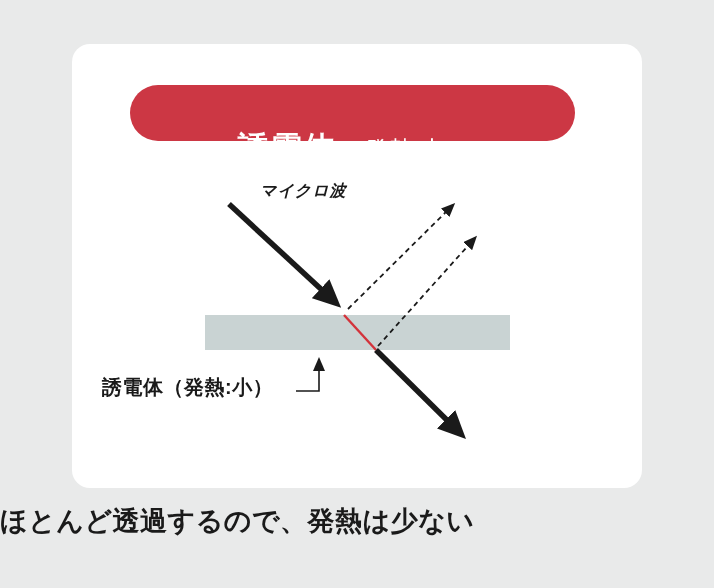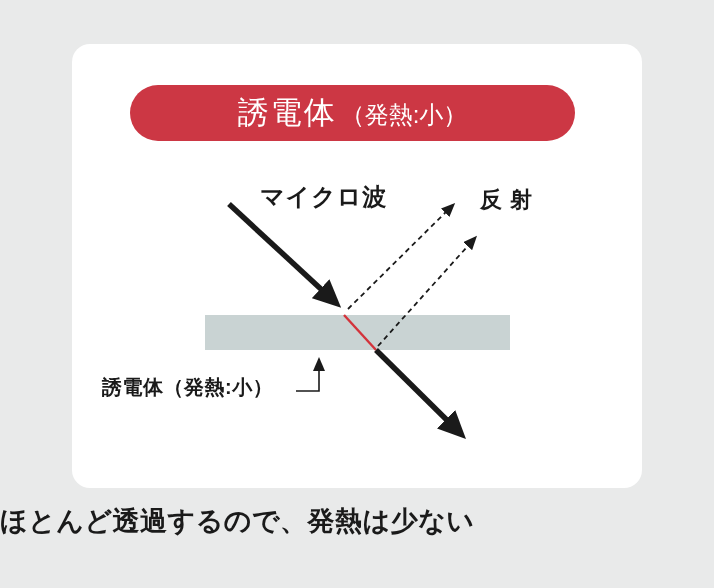--- a/index.html
+++ b/index.html
@@ -29,23 +29,24 @@
     background: var(--badge, #cc3744);
     border-radius: 28px;
     display: flex;
     align-items: baseline;
     justify-content: center;
     gap: 4px;
     color: var(--badge-text, #ffffff);
   }
   .badge-title {
     font-size: 31px;
-    font-weight: 400;
+    font-weight: 700;
     letter-spacing: 2px;
     line-height: 56px;
+    margin-top: 35px;
   }
   .badge-subtitle {
     font-size: 24px;
     font-weight: 400;
   }
   .diagram {
     position: absolute;
     inset: 0;
   }
   .diagram svg {
@@ -55,22 +56,23 @@
   }
   .lbl {
     position: absolute;
     color: var(--text, #1a1a1a);
     font-weight: 600;
     white-space: nowrap;
   }
   .lbl-incident {
     left: 188px;
     top: 137px;
-    font-size: 24px;
+    font-size: 16px;
     letter-spacing: 1px;
+    font-style: italic;
   }
   .lbl-reflection {
     left: 408px;
     top: 141px;
     font-size: 22px;
     letter-spacing: 8px;
   }
   .lbl-transmission {
     left: 430px;
     top: 359px;
@@ -129,21 +131,20 @@
 
         <line x1="272" y1="271" x2="304" y2="306" stroke="var(--heat-segment, #d3333b)" stroke-width="2.4"></line>
 
         <line x1="304" y1="306" x2="389" y2="390" stroke="var(--beam, #1a1a1a)" stroke-width="5.5" marker-end="url(#ah-big)"></line>
 
         <polyline points="224,347 247,347 247,316" fill="none" stroke="var(--beam, #1a1a1a)" stroke-width="1.6" marker-end="url(#ah-small)"></polyline>
       </svg>
 
       <div class="lbl lbl-incident">マイクロ波</div>
 
-      <div class="lbl lbl-reflection">反射</div>
 
 
       <div class="lbl lbl-slab">誘電体（発熱:小）</div>
 
     </div>
   </div>
 
   <div class="caption">ほとんど透過するので、発熱は少ない</div>
 
 </div>

